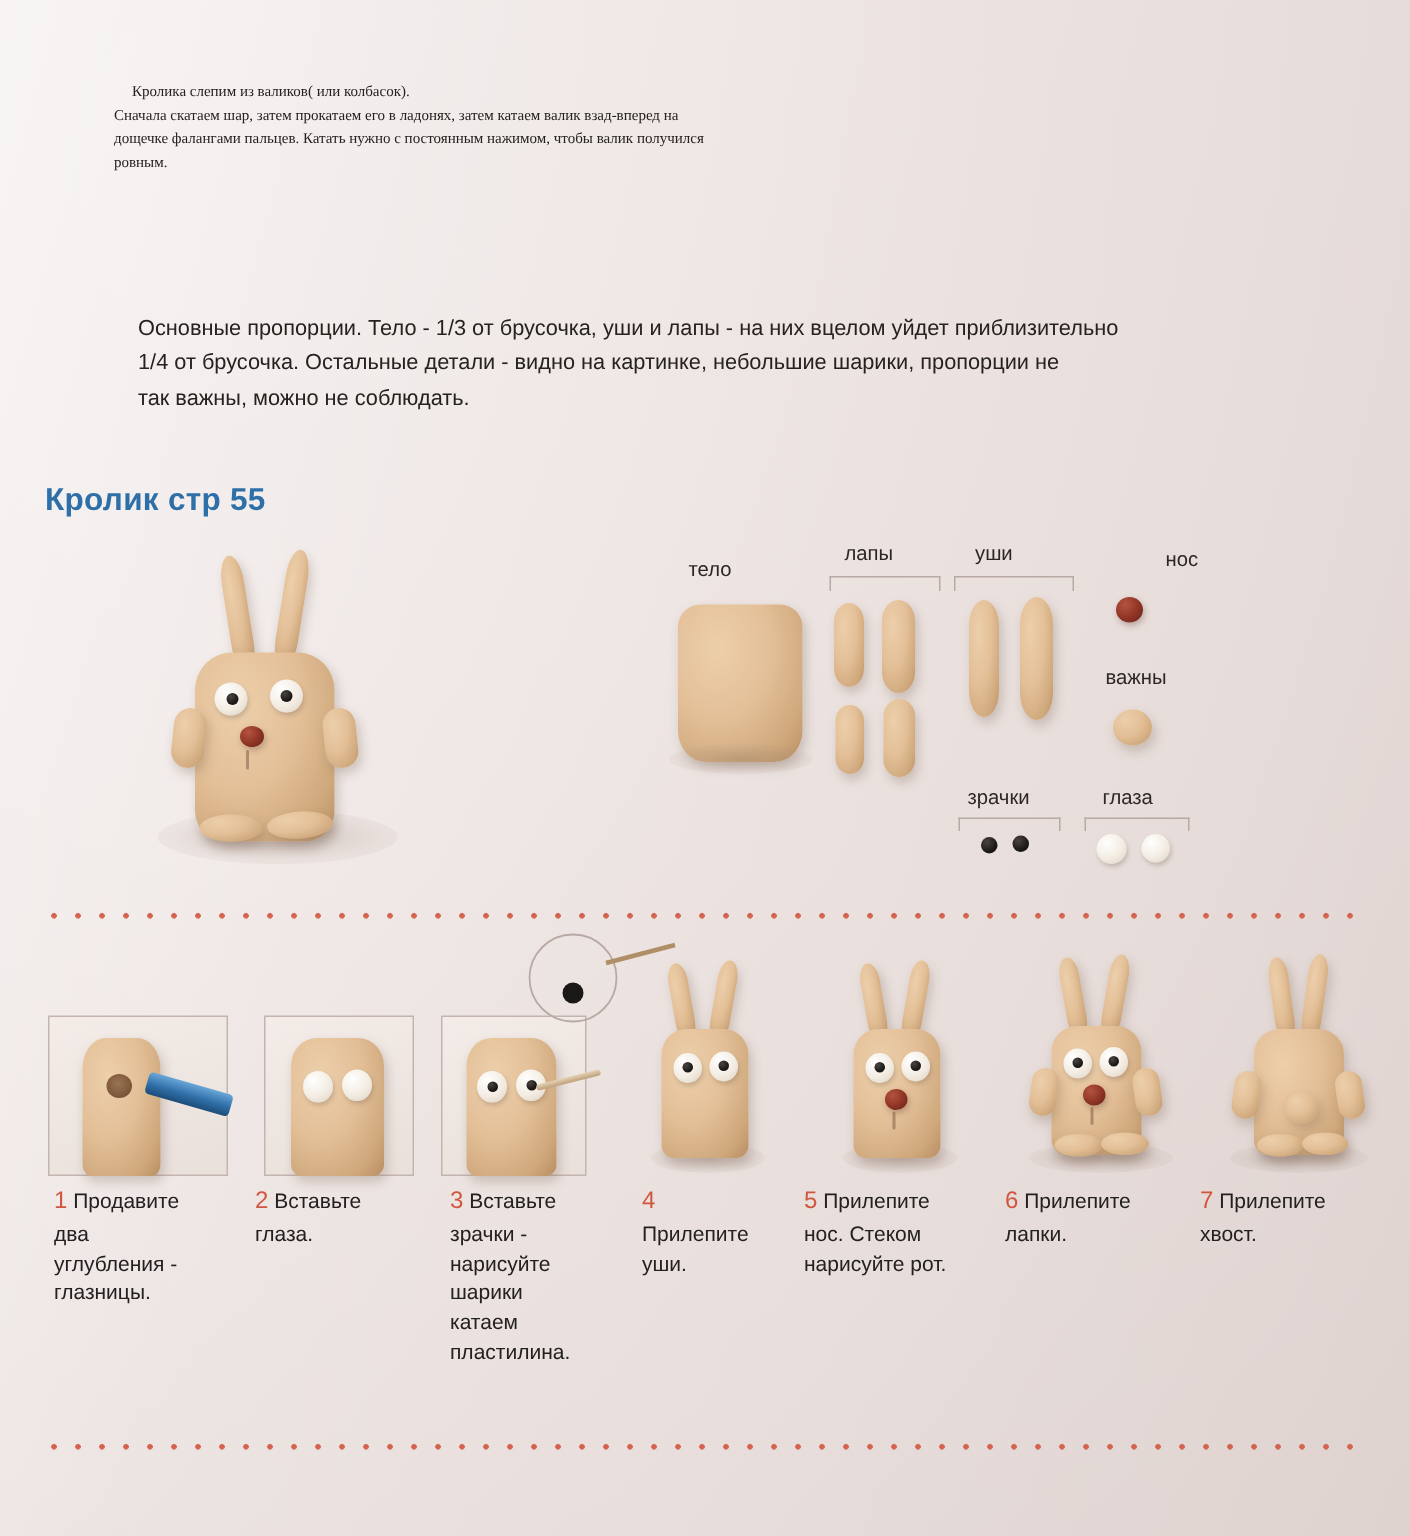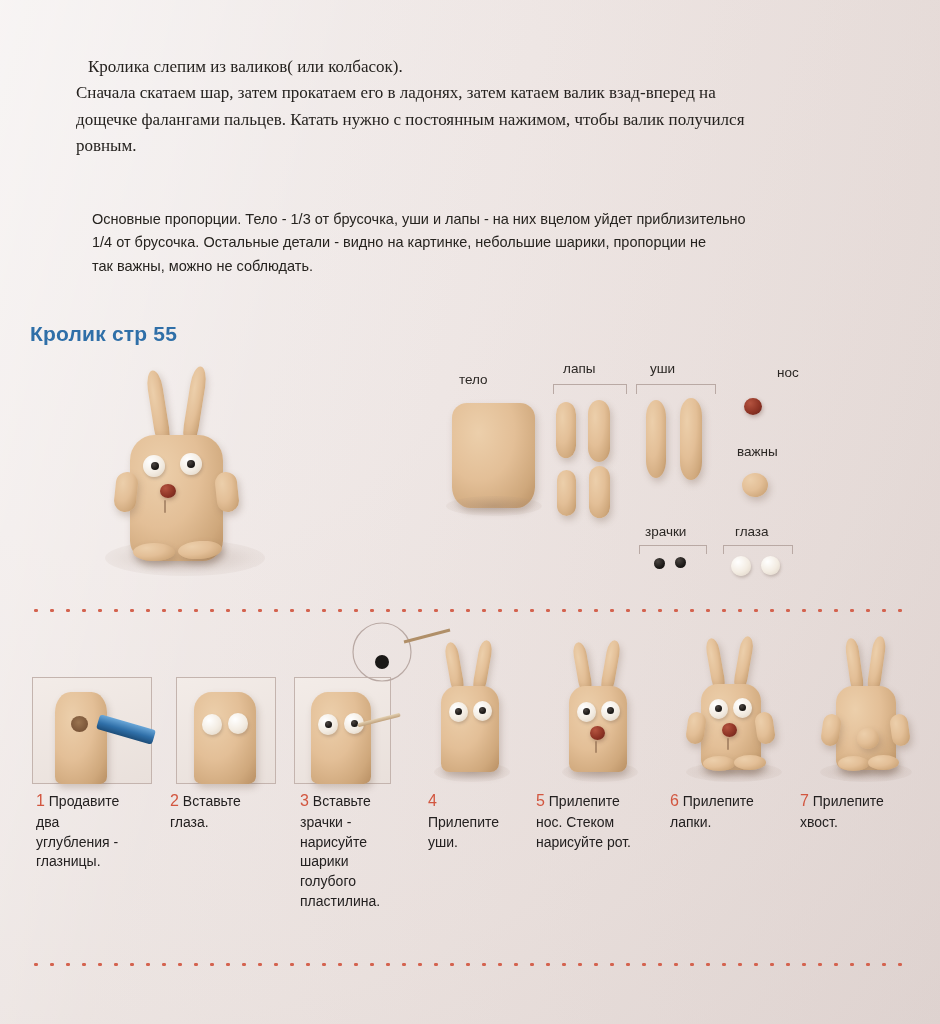--- a/index.html
+++ b/index.html
@@ -34,21 +34,21 @@
     z-index: 2;
   }
 
   
   .intro {
     position: absolute;
     left: 76px;
     top: 54px;
     width: 760px;
     font-family: "Liberation Serif", serif;
-    font-size: 17px;
+    font-size: 10px;
     line-height: 1.55;
     color: #25221f;
   }
   .intro p {
     margin: 0;
   }
   .intro .indent {
     text-indent: 12px;
   }
 
@@ -343,21 +343,21 @@
       <span>Вставьте</span><br>
       <span>глаза.</span>
     </div>
 
     <div class="caption" style="left:300px; top:790px; width:112px;">
       <span class="num">3</span>
       <span>Вставьте</span><br>
       <span>зрачки -</span><br>
       <span>нарисуйте</span><br>
       <span>шарики</span><br>
-      <span>голубого</span><br>
+      <span>катаем</span><br>
       <span>пластилина.</span>
     </div>
 
     <div class="caption" style="left:428px; top:790px; width:100px;">
       <span class="num">4</span><br>
       <span>Прилепите</span><br>
       <span>уши.</span>
     </div>
 
     <div class="caption" style="left:536px; top:790px; width:125px;">

